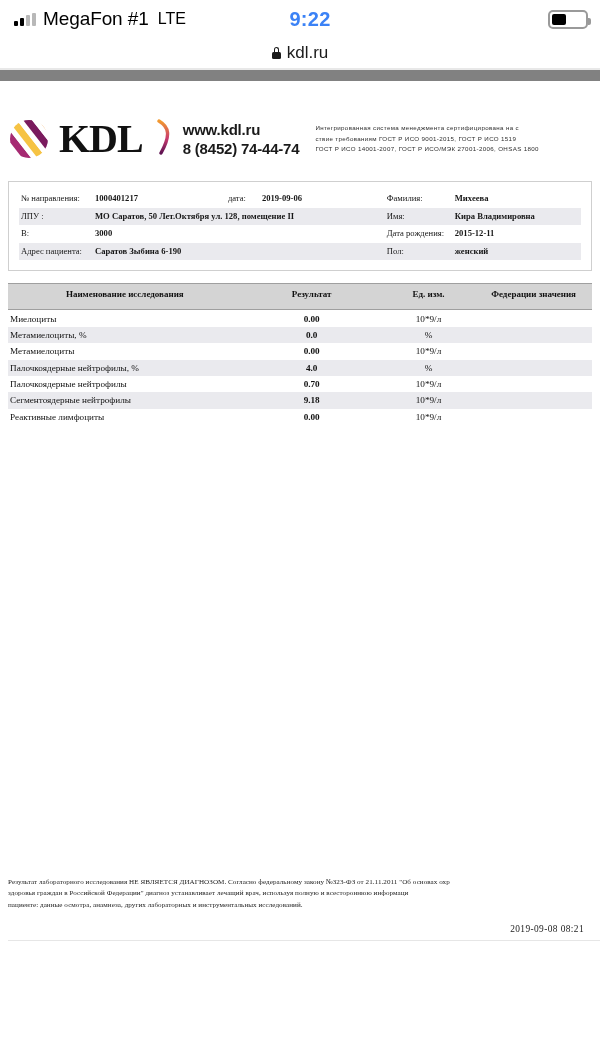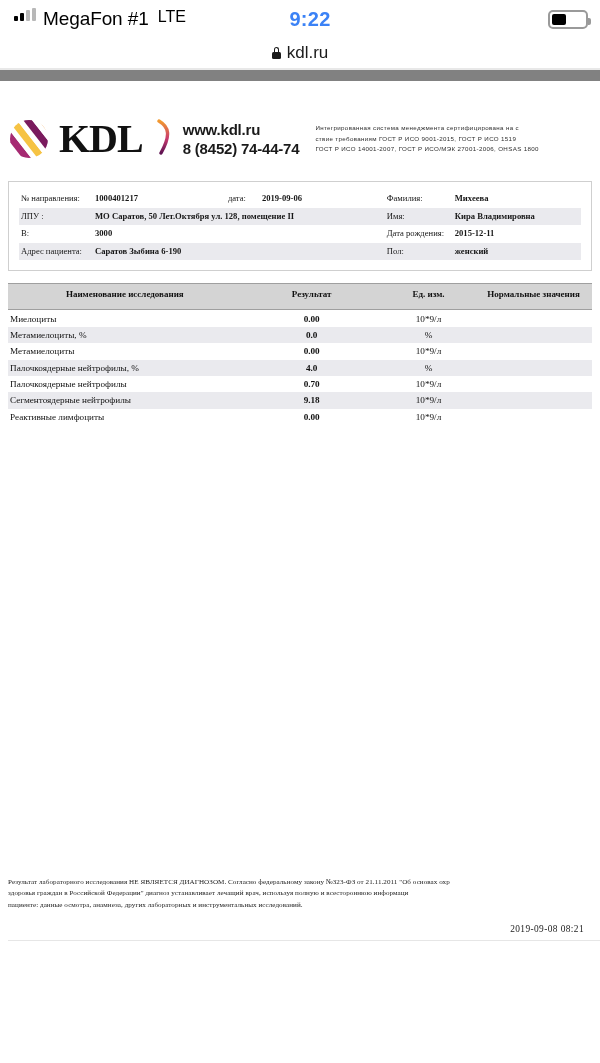--- a/index.html
+++ b/index.html
@@ -12,21 +12,21 @@
   }
 
   
   .statusbar{
     height:38px; width:600px;
     background:#ffffff;
     display:flex; align-items:center;
     position:relative;
     font-family:"Liberation Sans", sans-serif;
   }
-  .sb-left{ display:flex; margin-left:14px; gap:7px; }
+  .sb-left{ display:flex; align-items:center; margin-left:14px; gap:7px; }
   .signal{ display:flex; align-items:flex-end; gap:2px; height:13px; }
   .signal i{ display:block; width:4px; background:#000; border-radius:1px; }
   .signal i:nth-child(1){ height:5px; }
   .signal i:nth-child(2){ height:8px; }
   .signal i:nth-child(3){ height:11px; background:#b8b8b8; }
   .signal i:nth-child(4){ height:13px; background:#b8b8b8; }
   .carrier{ font-size:19px; color:#000; letter-spacing:-0.1px; }
   .netmode{ font-size:16px; color:#000; margin-left:2px; }
   .sb-time{
     position:absolute; left:0; right:0; top:0; bottom:0;
@@ -293,21 +293,21 @@
         <col class="col-name">
           <col class="col-res">
           <col class="col-unit">
           <col class="col-ref">
       </colgroup>
       <thead>
         <tr>
           <th class="c-name">Наименование исследования</th>
           <th>Результат</th>
           <th>Ед. изм.</th>
-          <th>Нормальные значения</th>
+          <th>Федерации значения</th>
         </tr>
       </thead>
       <tbody>
           <tr>
             <td class="c-name">Миелоциты</td>
             <td class="c-res">0.00</td>
             <td class="c-unit">10*9/л</td>
             <td class="c-ref"></td>
           </tr>
           <tr>

